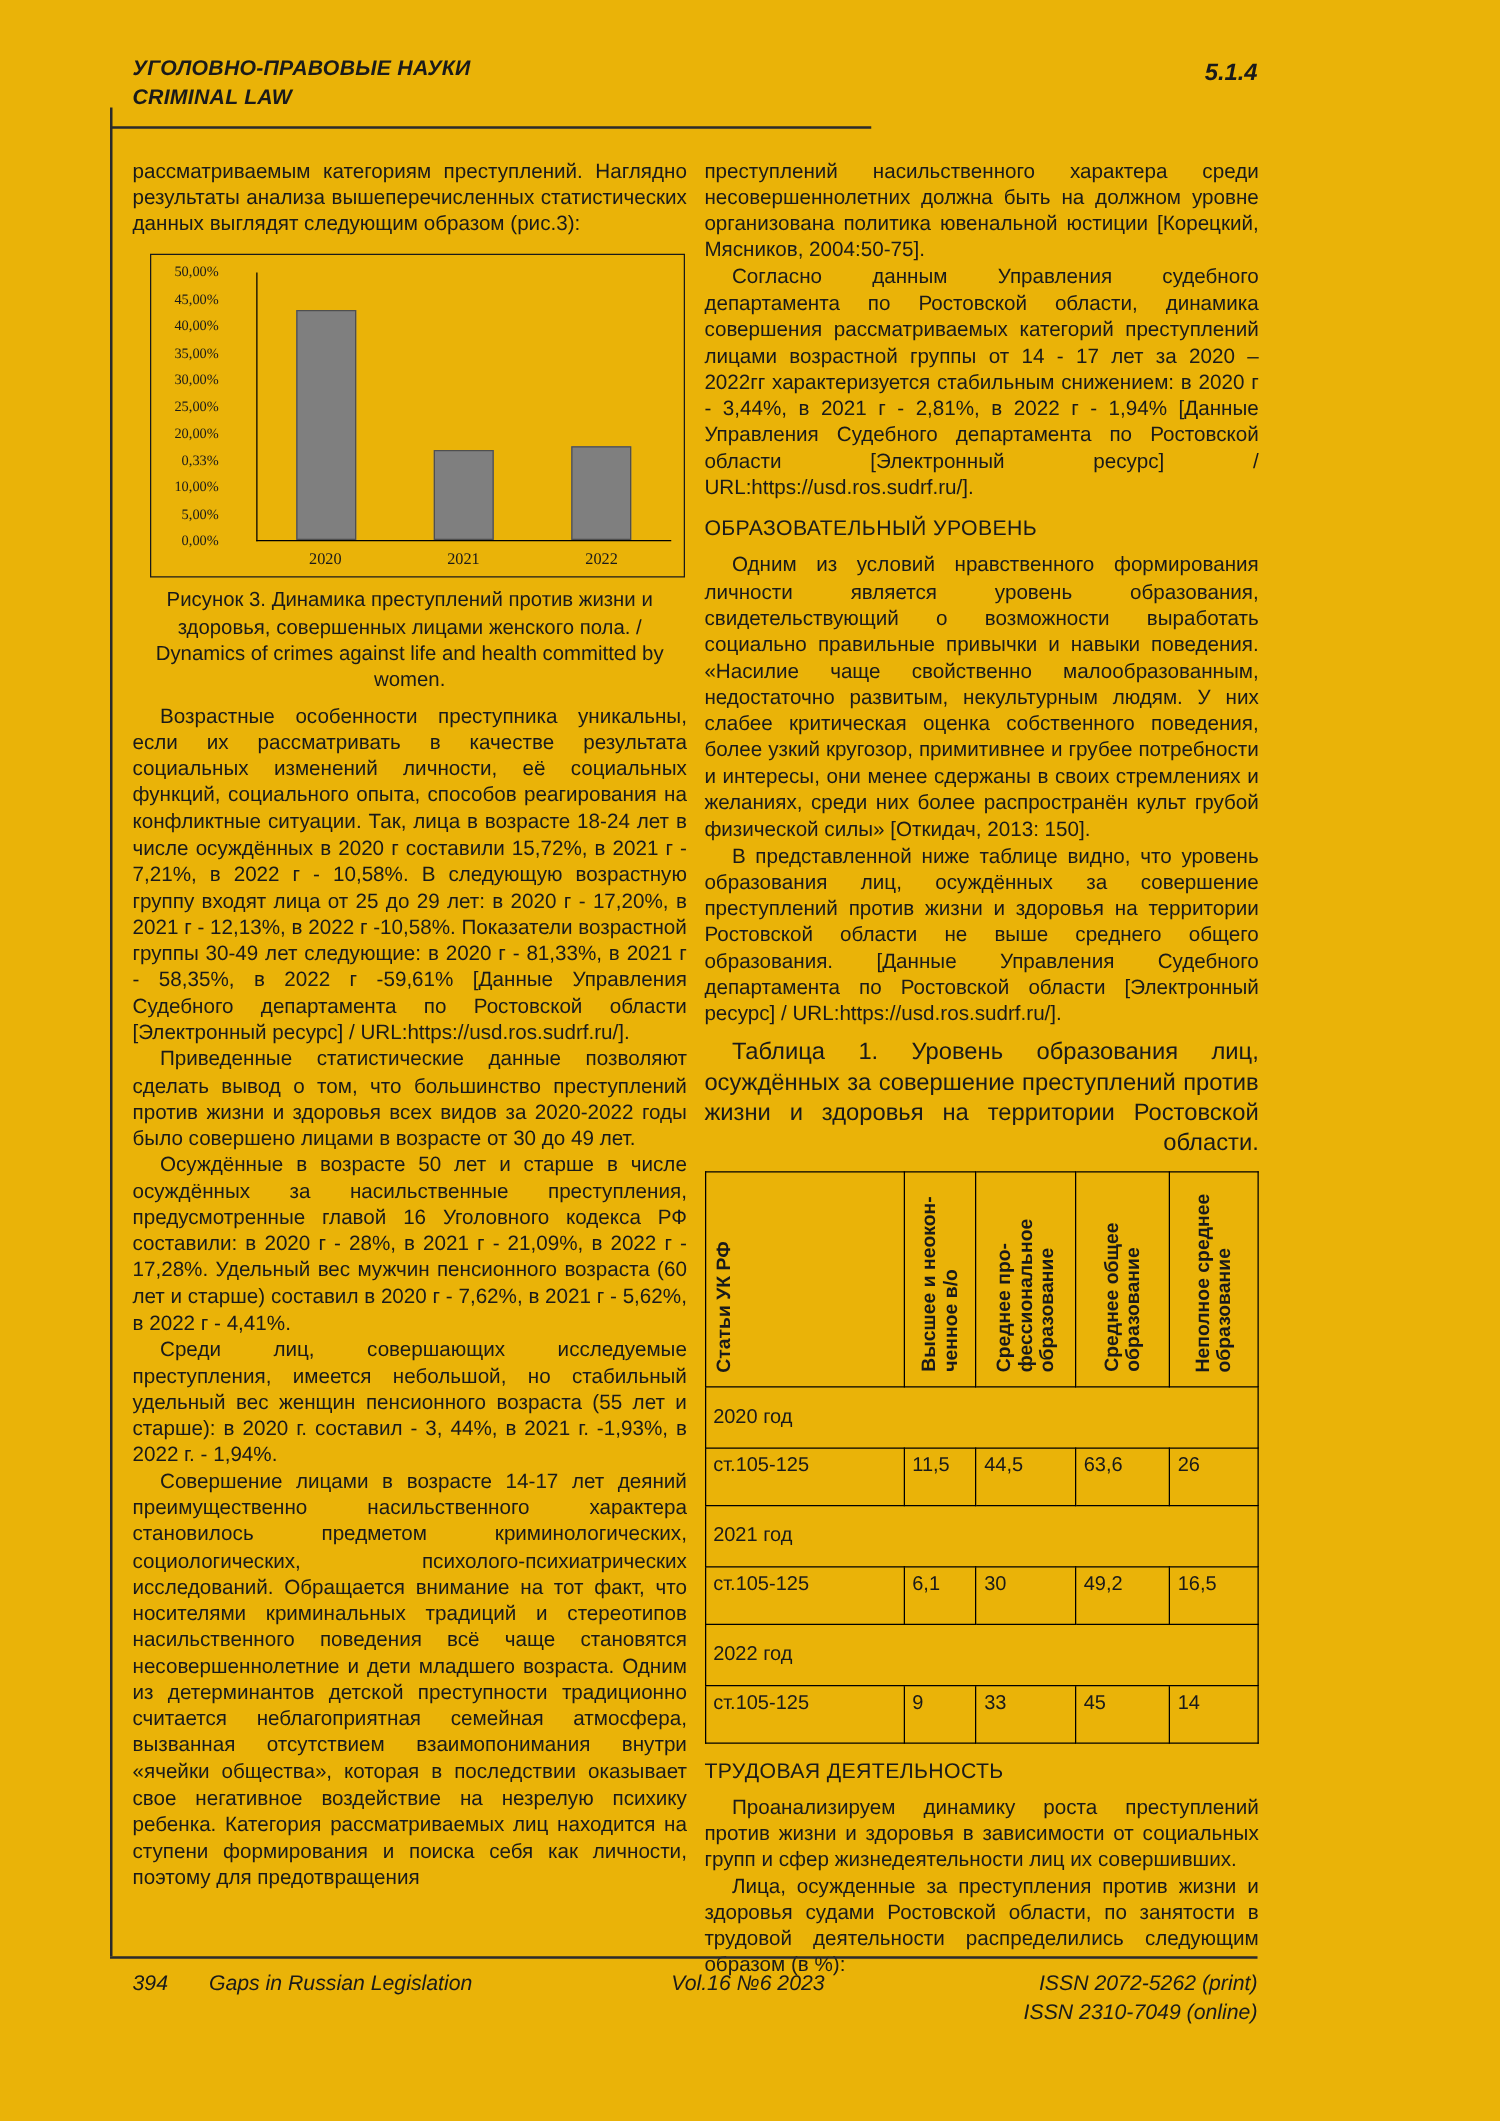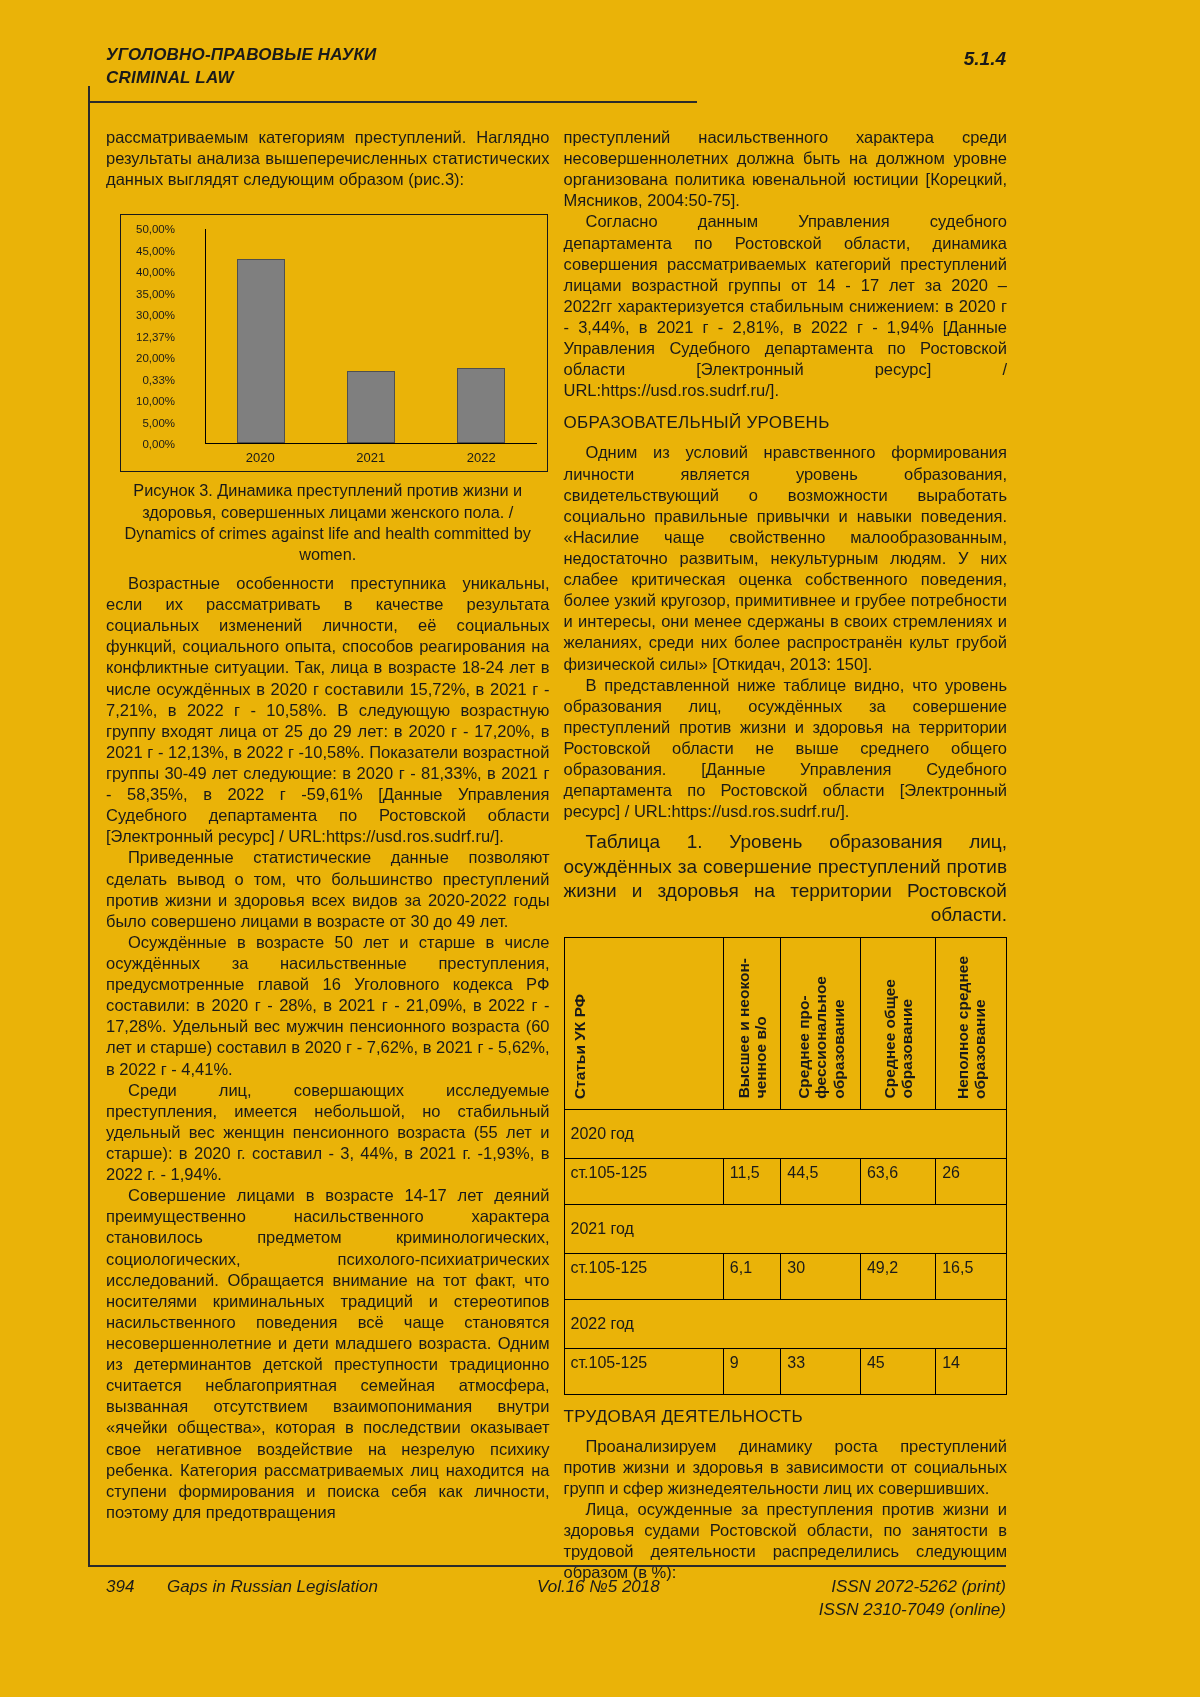--- a/index.html
+++ b/index.html
@@ -17,21 +17,21 @@
     font-style: italic; font-weight: bold; }
   .h-ru, .h-en { font-size: 17px; line-height: 1.35; letter-spacing: .2px; }
   .h-num { font-size: 19px; padding-top: 4px; }
 
   .columns { position: absolute; left: 106px; top: 127px; width: 901px; display: flex; gap: 14px; }
   .col { flex: 1; min-width: 0; }
 
   .p { font-size: 16.5px; line-height: 1.28; text-align: justify; overflow-wrap: break-word; hyphens: auto; }
   .indent { text-indent: 22px; }
 
-  .chart { border: 1.5px solid #1a1a1a; margin: 24px 2px 8px 14px; padding: 14px 10px 6px 4px; }
+  .chart { border: 1.5px solid #1a1a1a; margin: 13px 2px 8px 14px; padding: 14px 10px 6px 4px; font-family: Liberation Serif, serif; }
   .chart-body { display: flex; }
   .yaxis { display: flex; flex-direction: column; justify-content: space-between; align-items: flex-end;
     width: 56px; height: 227px; margin-top: -6px; padding-right: 6px; font-size: 11.5px; }
   .ytick { height: 12px; line-height: 12px; white-space: nowrap; }
   .plotwrap { flex: 1; min-width: 0; padding-left: 24px; }
   .plot { position: relative; height: 215px; border-left: 1.8px solid #000; border-bottom: 1.8px solid #000;
     display: flex; align-items: flex-end; justify-content: space-around; }
   .bar { width: 48px; border: 1px solid #4f4f4f; }
   .xaxis { display: flex; justify-content: space-around; font-size: 13px; padding-top: 6px; }
   .xtick { width: 48px; text-align: center; }
@@ -78,21 +78,21 @@
       <p class="p">рассматриваемым категориям преступлений. Наглядно результаты анализа вышеперечисленных статистических данных выглядят следующим образом (рис.3):</p>
 
       <figure class="chart">
         <div class="chart-body">
           <div class="yaxis">
               <div class="ytick">50,00%</div>
               <div class="ytick">45,00%</div>
               <div class="ytick">40,00%</div>
               <div class="ytick">35,00%</div>
               <div class="ytick">30,00%</div>
-              <div class="ytick">12,37%</div>
+              <div class="ytick">25,00%</div>
               <div class="ytick">20,00%</div>
               <div class="ytick">0,33%</div>
               <div class="ytick">10,00%</div>
               <div class="ytick">5,00%</div>
               <div class="ytick">0,00%</div>
             </div>
           <div class="plotwrap">
             <div class="plot">
                 <div class="bar" style="height: 86%; background: rgb(127, 127, 127);"></div>
                 <div class="bar" style="height: 34%; background: rgb(127, 127, 127);"></div>
@@ -190,19 +190,19 @@
     </section>
 
   </main>
 
   <div class="f-rule"></div>
   <footer class="footer">
     <div class="f-left">
       <span class="f-num">394</span>
       <span class="f-journal">Gaps in Russian Legislation</span>
     </div>
-    <div class="f-center">Vol.16 №5  2018</div>
+    <div class="f-center">Vol.16 №6  2023</div>
     <div class="f-right">
       <div>ISSN 2072-5262 (print)</div>
       <div>ISSN 2310-7049 (online)</div>
     </div>
   </footer>
 </div>
 
 </body></html>

